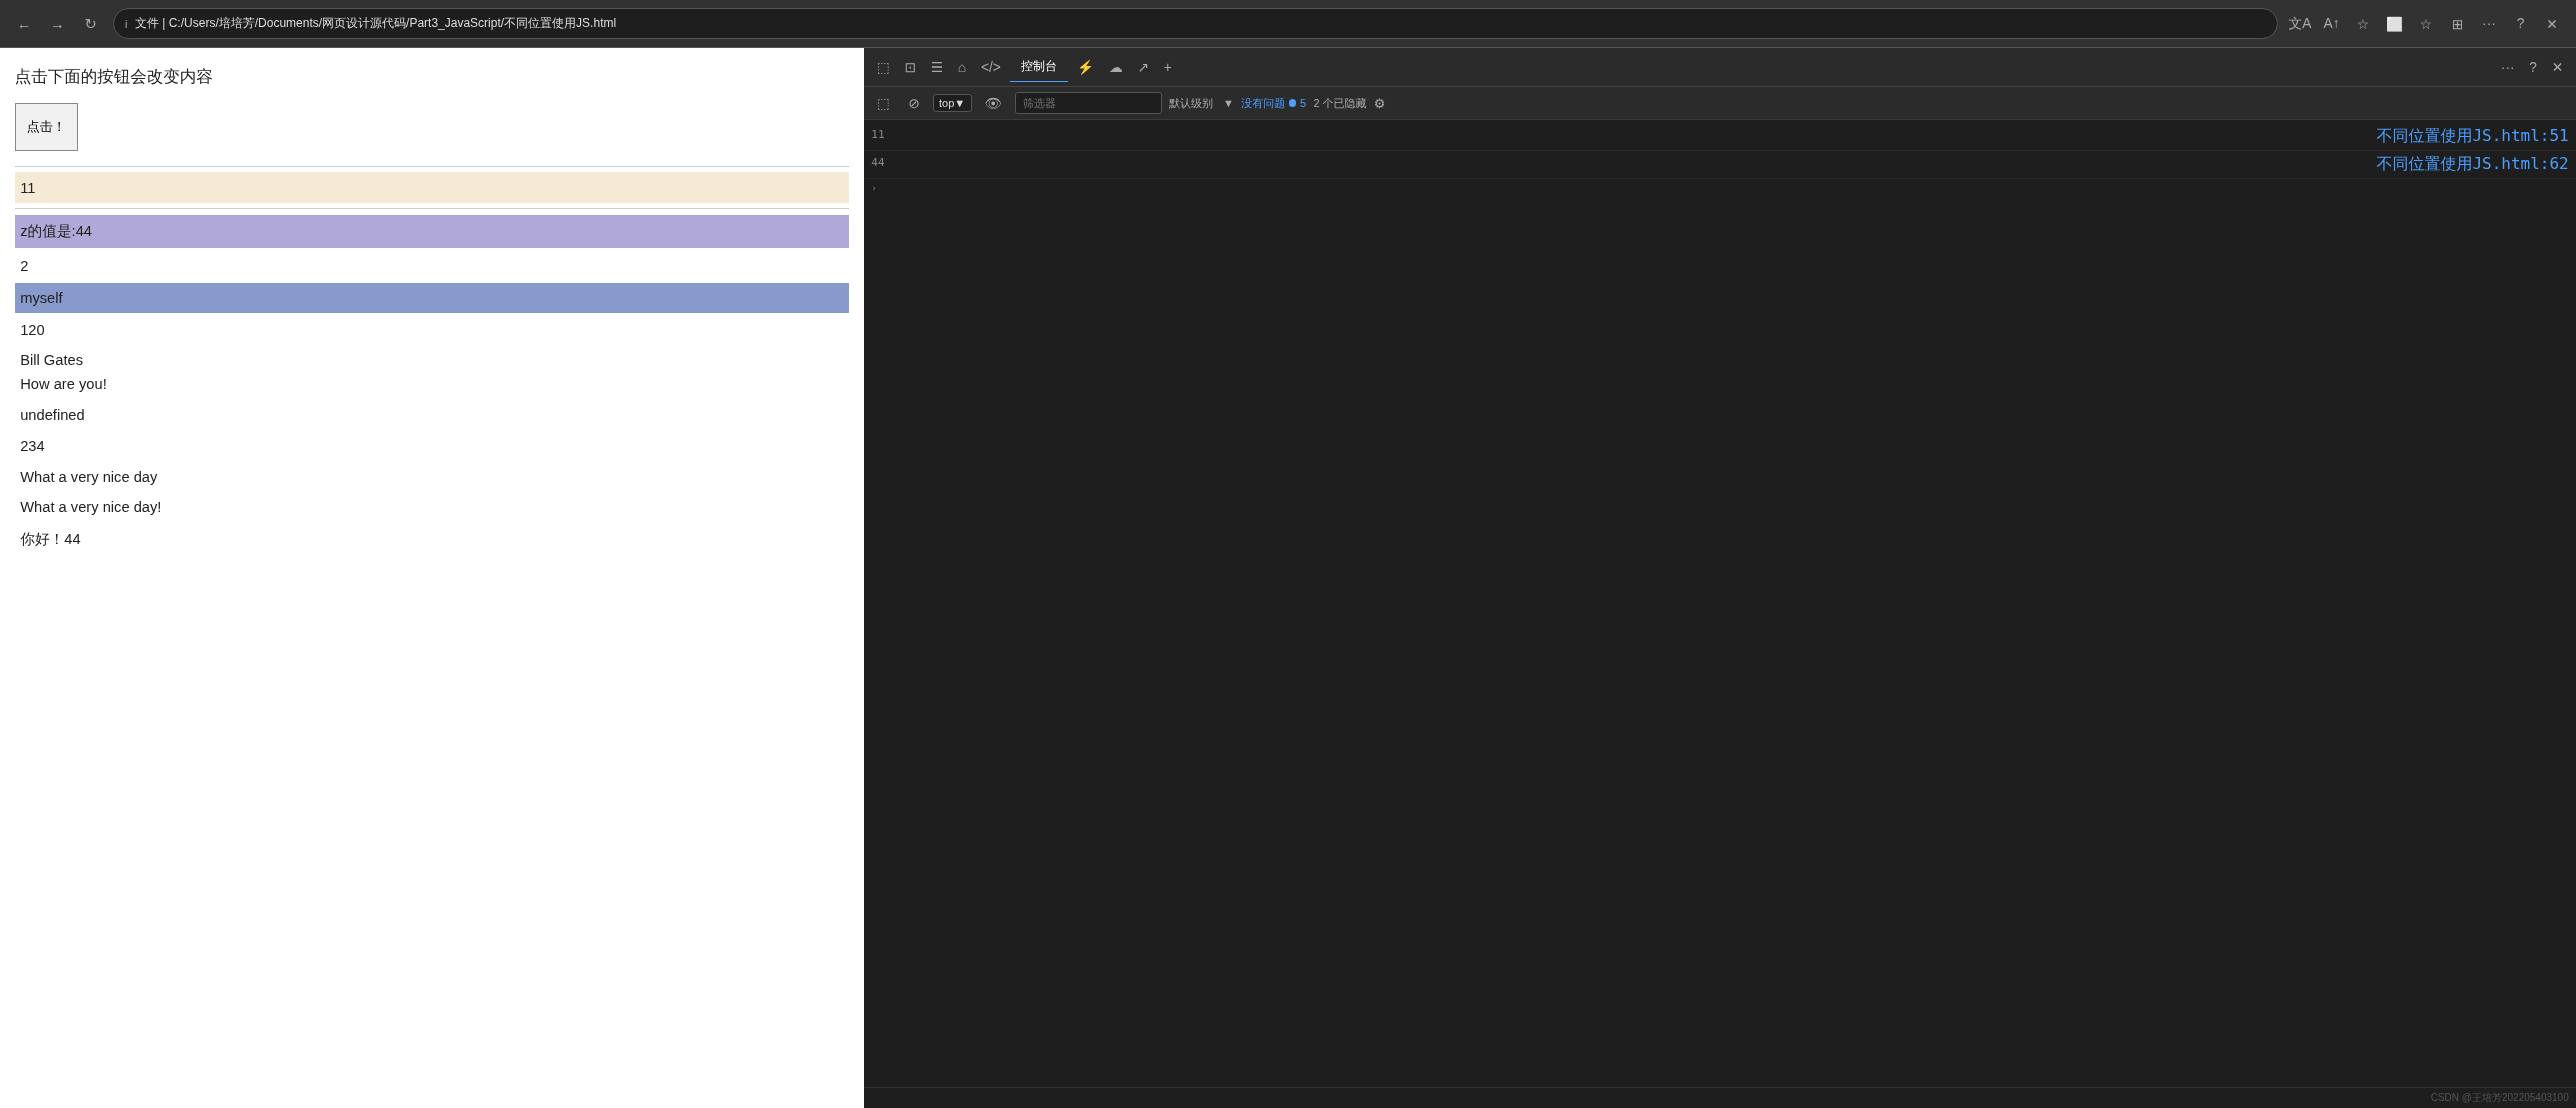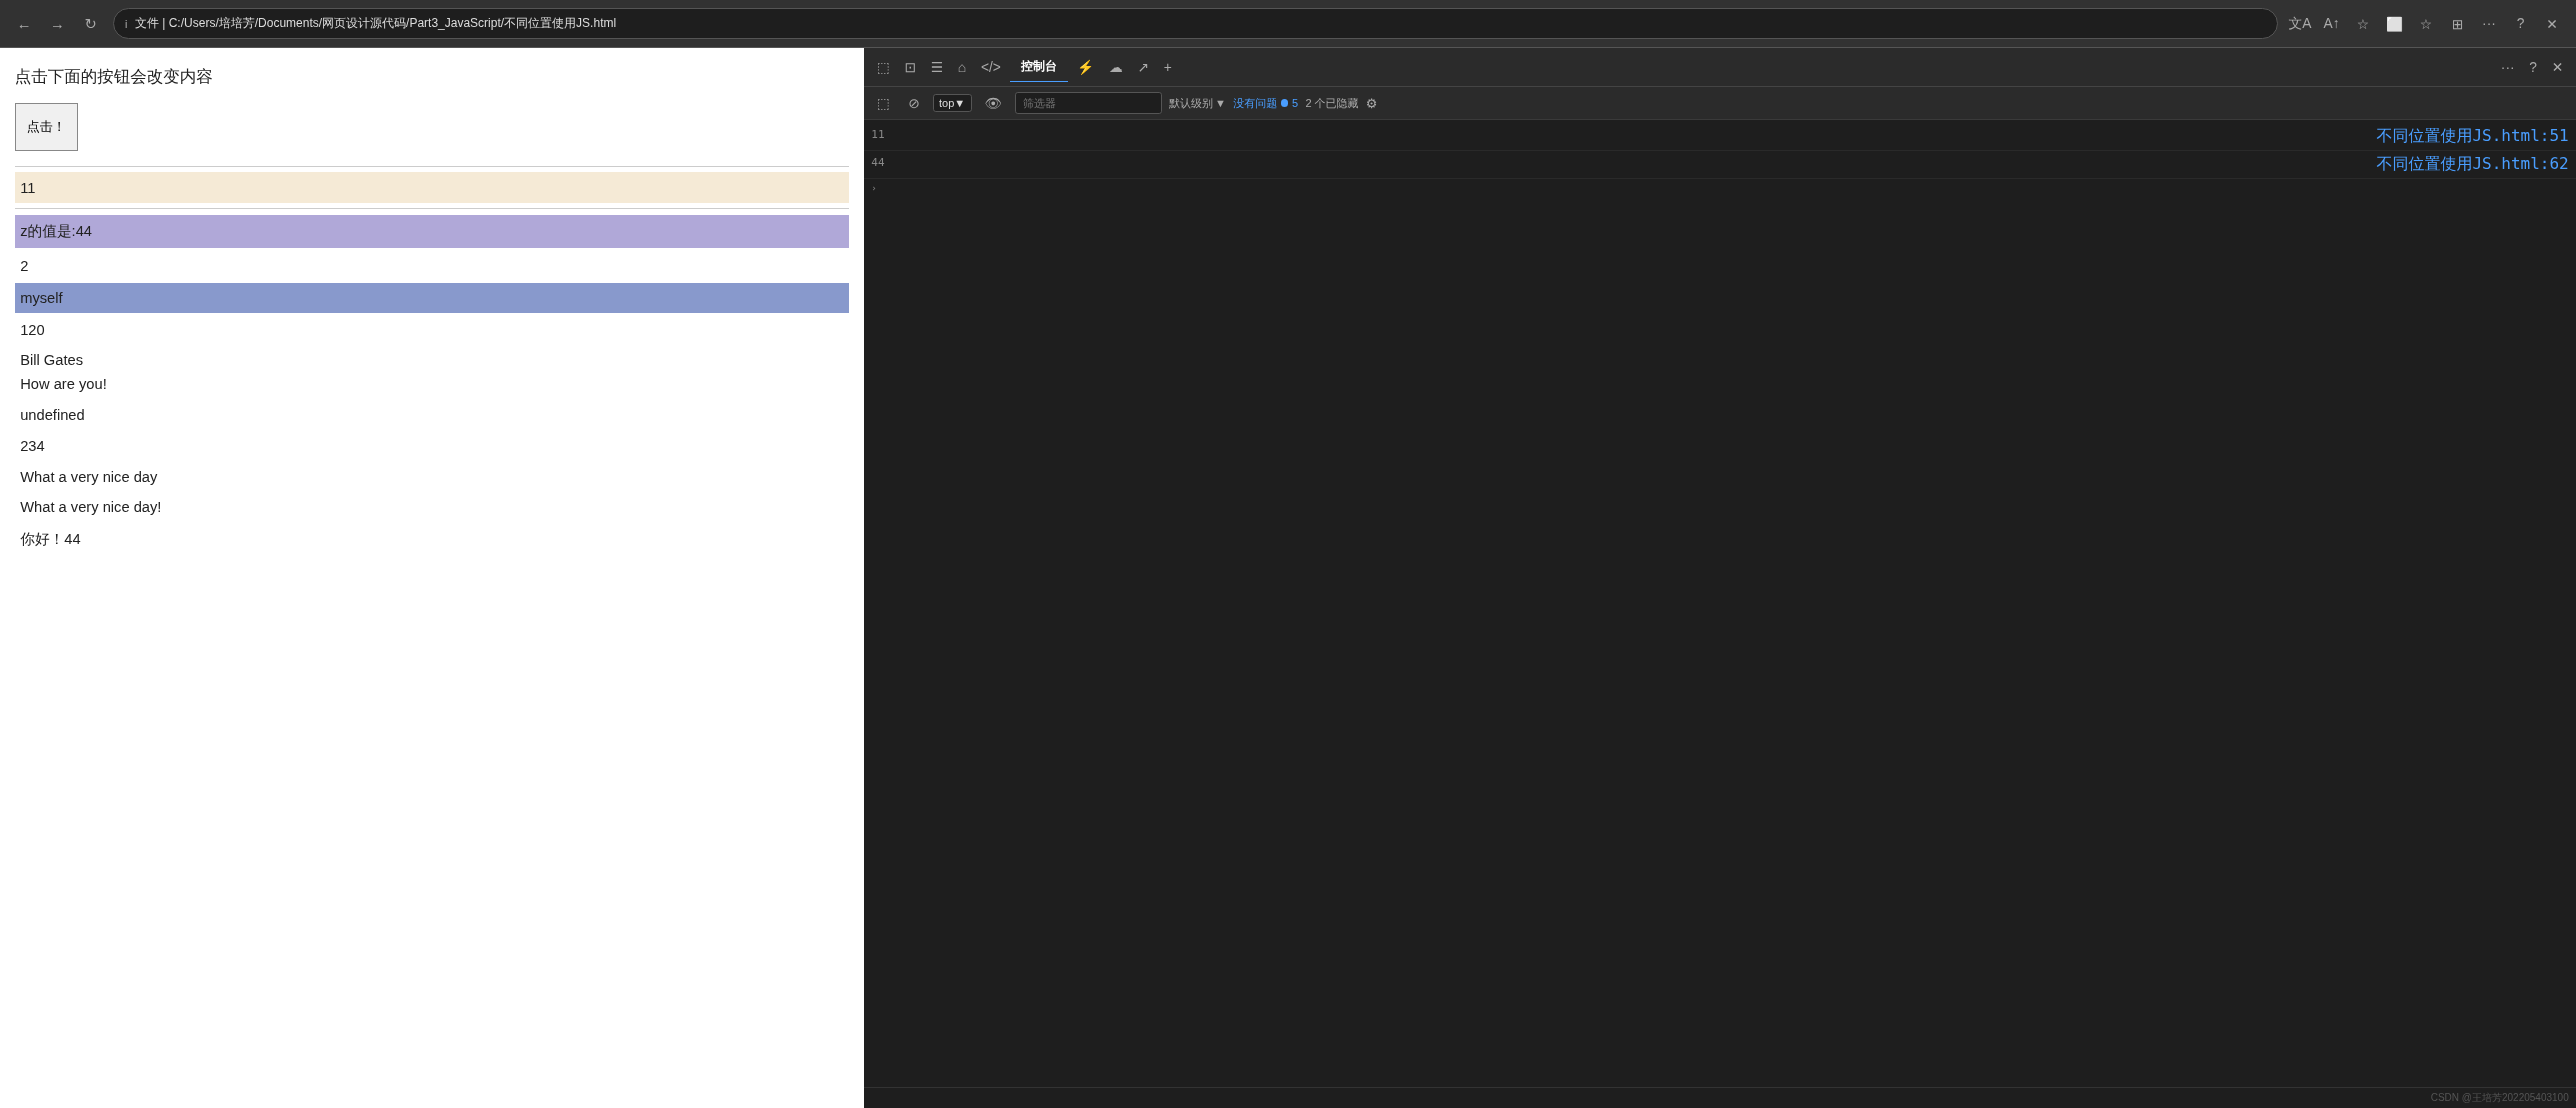--- a/index.html
+++ b/index.html
@@ -193,21 +193,20 @@
       height: 39px;
       gap: 3.7px;
     }
 
     .devtools-tab {
       padding: 5.5px 11px;
       cursor: pointer;
       color: #aaa;
       font-size: 12px;
       border-bottom: 1.8px solid transparent;
-      font-weight: bold;
     }
 
     .devtools-tab.active {
       color: #fff;
       border-bottom: 1.8px solid #4a9eff;
     }
 
     .devtools-icon-btn {
       background: transparent;
       border: none;
@@ -253,21 +252,21 @@
       color: #ccc;
       font-size: 11px;
       width: 147px;
       height: 22px;
       font-family: Liberation Serif, serif;
     }
 
     .log-level-selector {
       display: flex;
       align-items: center;
-      gap: 2px;
+      gap: 10px;
       color: #aaa;
       font-size: 11px;
       cursor: pointer;
     }
 
     .issues-badge {
       display: flex;
       align-items: center;
       gap: 3.7px;
       color: #4a9eff;

